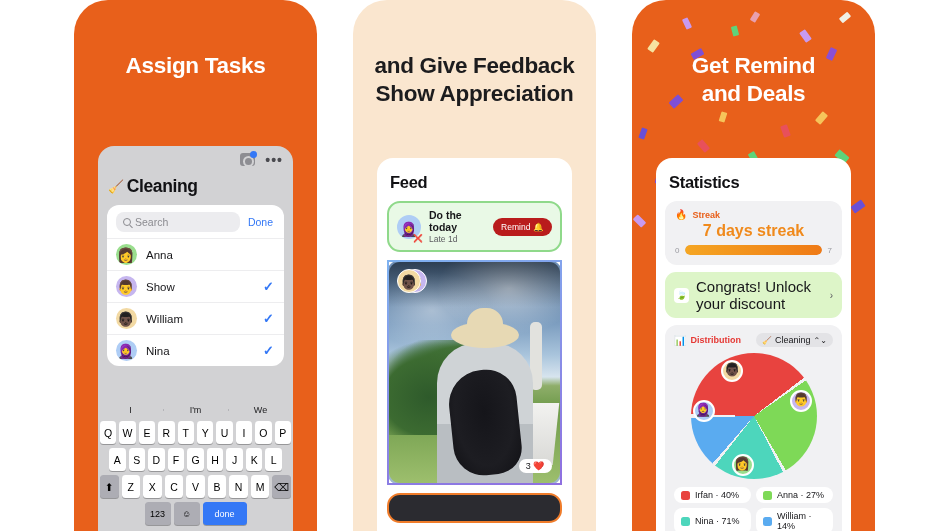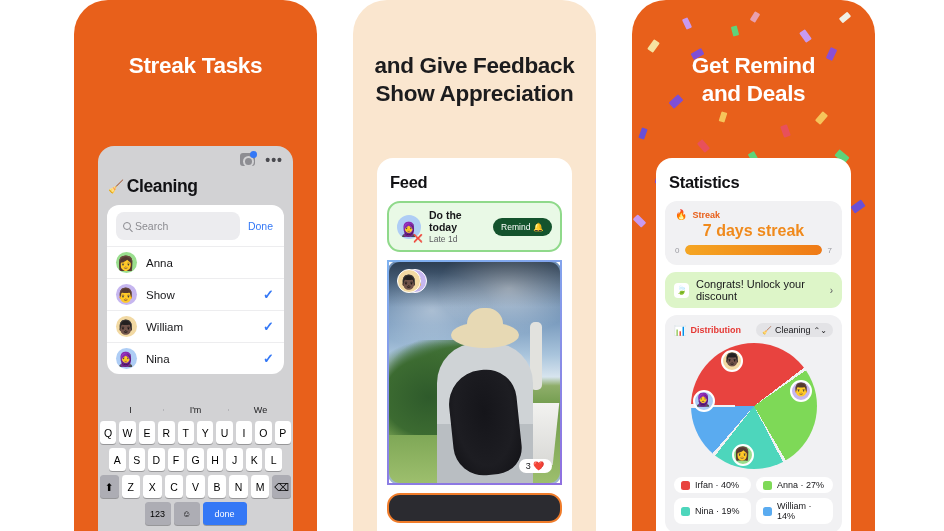--- a/index.html
+++ b/index.html
@@ -79,21 +79,21 @@
   .p1-list {
     margin: 0 9px; background: #fff;
     border-radius: 12px; overflow: hidden;
   }
   .p1-searchrow {
     display: flex; align-items: center; gap: 8px;
     padding: 7px 9px 6px 9px;
   }
   .p1-search {
     flex: 1; background: #ececef; border-radius: 8px;
-    height: 28px; display: flex; align-items: center; gap: 4px;
+    height: 20px; display: flex; align-items: center; gap: 4px;
     padding: 0 7px;
   }
   .mag { width: 8px; height: 8px; border: 1.3px solid #8b8b90; border-radius: 50%; position: relative; flex: 0 0 auto;}
   .mag:after { content:""; position:absolute; right:-3px; bottom:-2px; width:4px; height:1.3px; background:#8b8b90; transform: rotate(45deg);}
   .p1-search span { font-size: 10.5px; color: #8b8b90; }
   .done-btn { font-size: 10.5px; color: #3478f6; padding-right: 2px; }
 
   .p1-row {
     display: flex; align-items: center; gap: 9px;
     padding: 5px 10px 5px 9px;
@@ -156,21 +156,21 @@
   }
   .card-green .av { width: 24px; height: 24px; }
   .badge-x {
     position:absolute; left: 24px; bottom: 7px;
     font-size: 8px;
   }
   .cg-txt { flex: 1; }
   .cg-txt .t { font-size: 10.5px; font-weight: bold; color:#17171a; }
   .cg-txt .s { font-size: 8.5px; color:#5c5c61; margin-top:1px; }
   .remind {
-    background: #14532d; color:#fff; border-radius: 11px;
+    background: #b91c1c; color:#fff; border-radius: 11px;
     font-size: 8.5px; padding: 4px 8px;
     display:flex; align-items:center; gap:3px; white-space: nowrap;
   }
 
   .card-photo {
     border: 2.5px solid;
     border-image: linear-gradient(160deg,#7fb2f0,#8f6fe0) 1;
     border-radius: 13px;
     height: 225px; position: relative; overflow: hidden;
     background: linear-gradient(#6f8fb5, #9fb8cf);
@@ -252,21 +252,21 @@
   .bar-row .e { font-size: 8px; color:#9a9aa0; }
   .bar { flex:1; height: 10px; border-radius: 6px; background:#e0e0e3; overflow:hidden;}
   .bar i { display:block; height:100%; width:100%; border-radius:6px;
            background: linear-gradient(90deg,#f5a623,#ef7a16);}
 
   .deal {
     margin: 0 9px 7px; background:#ddf5c8; border-radius: 11px;
     display:flex; align-items:center; gap:7px; padding: 6px 9px;
   }
   .leaf { width:15px;height:15px;border-radius:4px;background:#fff;display:flex;align-items:center;justify-content:center;font-size:9px;}
-  .deal .txt { flex:1; font-size: 11px; color:#17171a; }
+  .deal .txt { flex:1; font-size: 15px; color:#17171a; }
   .deal .chev { font-size: 10px; color:#5a5a5f; }
 
   .dist-card { margin: 0 9px; background:#f1f1f3; border-radius: 12px; padding: 8px 9px 9px; }
   .dist-head { display:flex; align-items:center; justify-content:space-between; }
   .dist-head .lbl { font-size: 9px; font-weight: bold; color:#e53935; display:flex; align-items:center; gap:4px;}
   .dist-sel {
     background:#e3e3e6; border-radius: 9px; padding: 2px 6px;
     font-size: 9px; color:#17171a; display:flex; align-items:center; gap:3px;
   }
   .donut-wrap { position: relative; width: 126px; height: 126px; margin: 6px auto 0; }
@@ -285,21 +285,21 @@
   .confetti { position:absolute; inset:0; pointer-events:none; }
   .cf { position:absolute; border-radius:1px; }
 </style>
 </head>
 <body>
 
 <div class="stage">
 
   <div class="panel p1">
     <div class="headline light">
-      <span class="l">Streak Tasks</span>
+      <span class="l">Assign Tasks</span>
     </div>
 
     <div class="phone">
       <div class="p1-topbar">
         <div class="camera"></div>
         <div class="dots">•••</div>
       </div>
 
       <div class="p1-title">
         <span class="broom">🧹</span>
@@ -513,21 +513,21 @@
           <span class="lg">
             <i class="sw" id="sw0" style="background: rgb(232, 67, 63);"></i>
             <span>Irfan · 40%</span>
           </span>
           <span class="lg">
             <i class="sw" id="sw1" style="background: rgb(126, 217, 87);"></i>
             <span>Anna · 27%</span>
           </span>
           <span class="lg">
             <i class="sw" id="sw2" style="background: rgb(77, 214, 188);"></i>
-            <span>Nina · 19%</span>
+            <span>Nina · 71%</span>
           </span>
           <span class="lg">
             <i class="sw" id="sw3" style="background: rgb(90, 171, 240);"></i>
             <span>William · 14%</span>
           </span>
         </div>
       </div>
     </div>
   </div>
 </div>

